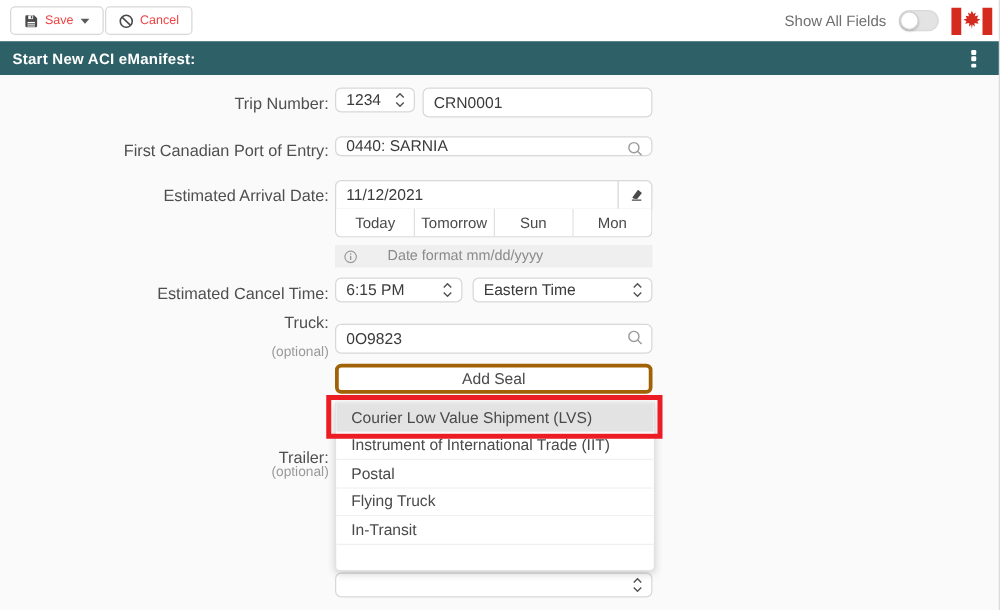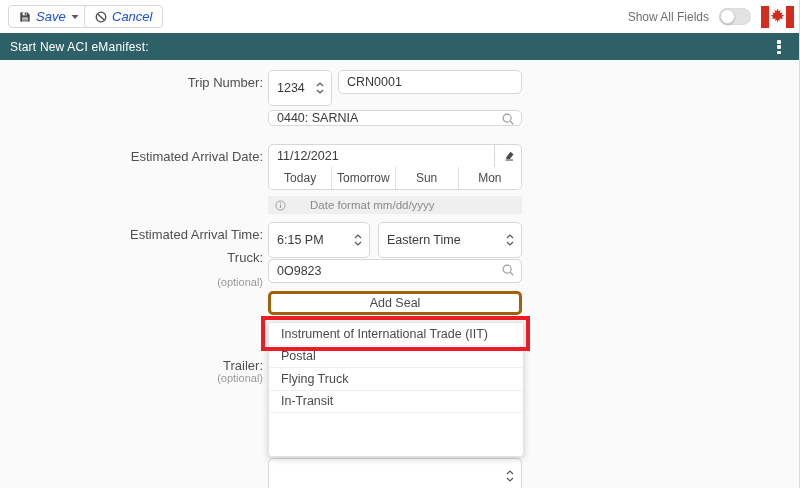--- a/index.html
+++ b/index.html
@@ -5,51 +5,51 @@
   * { margin:0; padding:0; box-sizing:border-box; }
   body { font-family:"Liberation Sans", sans-serif; background:#e8e8e8; }
   .screen{ position:relative; width:800px; height:488px; background:#fff; overflow:hidden;
            font-family:"Liberation Sans", sans-serif; }
   .right-edge{ position:absolute; top:0; right:0; width:1px; height:488px; background:#dcdcdc; }
 
   
   .toolbar{ position:absolute; top:0; left:0; width:100%; height:33px; background:#fff; }
   .btn{ position:absolute; top:5px; height:23px; display:flex; align-items:center; gap:5px;
         background:#fff; border:1px solid #d8d8d8; border-radius:4px; padding:0 10px;
-        font-size:13px; color:#1d4ed8; cursor:pointer;font-style:italic; }
+        font-size:10px; color:#ef4444; cursor:pointer; }
   .btn svg{ display:block; }
   .toolbar-right{ position:absolute; top:0; right:6px; height:33px; display:flex; align-items:center; gap:10px; }
   .sfa-label{ font-size:12px; color:#6f6f6f; }
   .toggle{ position:relative; width:32px; height:17px; background:#e3e3e3; border-radius:9px;
            box-shadow:inset 0 0 2px rgba(0,0,0,.12); }
   .toggle .knob{ position:absolute; left:1px; top:1px; width:15px; height:15px; border-radius:50%;
                  background:#fff; border:1px solid #d2d2d2; box-shadow:0 1px 2px rgba(0,0,0,.2); }
   .flag{ display:block; }
 
   
   .panel-header{ position:absolute; top:33px; left:0; width:100%; height:27px; background:#2d6167;
                  display:flex; align-items:center; }
-  .panel-title{ color:#fff; font-size:12px; font-weight:normal; padding-left:10px; letter-spacing:.2px; }
+  .panel-title{ color:#fff; font-size:12px; font-weight:bold; padding-left:10px; letter-spacing:.2px; }
   .kebab{ position:absolute; right:19px; top:7px; width:4px; height:14px; display:flex;
           flex-direction:column; justify-content:space-between; cursor:pointer; }
   .kebab i{ width:3.5px; height:3.5px; background:#fff; border-radius:1px; }
 
   
   .form-area{ position:absolute; top:60px; left:0; width:100%; height:428px; background:#fafafa; }
   .flabel{ position:absolute; left:0; width:263px; text-align:right; font-size:13px; color:#4f4f4f; }
   .foptional{ position:absolute; left:0; width:263px; text-align:right; font-size:11px; color:#9a9a9a; }
 
   .tinput{ position:absolute; height:24px; background:#fff; border:1px solid #d8d8d8; border-radius:5px;
            font-size:12.5px; color:#3a3a3a; padding:0 8px; font-family:"Liberation Sans",sans-serif; outline:none; }
   .input-wrap{ position:absolute; }
   .input-wrap input{ width:100%; height:100%; background:#fff; border:1px solid #d8d8d8; border-radius:5px;
            font-size:12.5px; color:#3a3a3a; padding:0 26px 0 8px; font-family:"Liberation Sans",sans-serif; outline:none; }
   .input-icon{ position:absolute; right:7px; top:4px; pointer-events:none; }
 
-  .pseudo-select{ position:absolute; height:36px; background:#fff; border:1px solid #d8d8d8; border-radius:5px;
+  .pseudo-select{ position:absolute; height:20px; background:#fff; border:1px solid #d8d8d8; border-radius:5px;
            display:flex; align-items:center; justify-content:space-between; padding:0 7px 0 8px;
            font-size:12.5px; color:#3a3a3a; cursor:pointer; }
 
   
   .date-input-wrap{ position:absolute; left:268px; top:84px; width:254px; height:24px; }
   .date-input-wrap input{ width:100%; height:100%; background:#fff; border:1px solid #d8d8d8;
            border-radius:5px 5px 0 0; font-size:12.5px; color:#3a3a3a; padding:0 36px 0 8px;
            font-family:"Liberation Sans",sans-serif; outline:none; }
   .date-clear{ position:absolute; right:0; top:0; width:28px; height:24px; border-left:1px solid #d8d8d8;
            display:flex; align-items:center; justify-content:center; cursor:pointer; }
@@ -145,20 +145,21 @@
     <div class="flabel" style="top:15px;">Trip Number:</div>
     <div class="pseudo-select" style="left:268px; top:10px; width:64px;">
       <span>1234</span>
       <svg class="chev" width="8" height="12" viewBox="0 0 8 12">
           <polyline points="1,4 4,1 7,4" fill="none" stroke="#555" stroke-width="1.2"></polyline>
           <polyline points="1,8 4,11 7,8" fill="none" stroke="#555" stroke-width="1.2"></polyline>
         </svg>
     </div>
     <input class="tinput" style="left: 338px; top: 10px; width: 184px;" value="CRN0001">
 
+    <div class="flabel" style="top:53px;">First Canadian Port of Entry:</div>
     <div class="input-wrap" style="left:268px; top:48px; width:254px; height:16px;">
       <input value="0440: SARNIA" style="">
       <span class="input-icon">
         <svg width="14" height="14" viewBox="0 0 16 16">
             <circle cx="7" cy="7" r="4.6" fill="none" stroke="#9a9a9a" stroke-width="1.3"></circle>
             <line x1="10.6" y1="10.6" x2="14" y2="14" stroke="#9a9a9a" stroke-width="1.3"></line>
           </svg>
       </span>
     </div>
 
@@ -182,21 +183,21 @@
       <span style="display:flex;">
         <svg width="11" height="11" viewBox="0 0 14 14">
             <circle cx="7" cy="7" r="5.8" fill="none" stroke="#9a9a9a" stroke-width="1.2"></circle>
             <rect x="6.3" y="6" width="1.4" height="4.2" fill="#9a9a9a"></rect>
             <rect x="6.3" y="3.4" width="1.4" height="1.4" fill="#9a9a9a"></rect>
           </svg>
       </span>
       <span>Date format mm/dd/yyyy</span>
     </div>
 
-    <div class="flabel" style="top:167px;">Estimated Arrival Time:</div>
+    <div class="flabel" style="top:167px;">Estimated Cancel Time:</div>
     <div class="pseudo-select" style="left:268px; top:162px; width:102px;">
       <span>6:15 PM</span>
       <svg class="chev" width="8" height="12" viewBox="0 0 8 12">
           <polyline points="1,4 4,1 7,4" fill="none" stroke="#555" stroke-width="1.2"></polyline>
           <polyline points="1,8 4,11 7,8" fill="none" stroke="#555" stroke-width="1.2"></polyline>
         </svg>
     </div>
     <div class="pseudo-select" style="left:378px; top:162px; width:144px;">
       <span>Eastern Time</span>
       <svg class="chev" width="8" height="12" viewBox="0 0 8 12">
@@ -216,20 +217,21 @@
           </svg>
       </span>
     </div>
 
     <button class="add-seal">Add Seal</button>
 
     <div class="flabel" style="top:298px;">Trailer:</div>
     <div class="foptional" style="top:312px;">(optional)</div>
 
     <div class="dropdown-panel">
+      <div class="dd-option highlighted">Courier Low Value Shipment (LVS)</div>
       <div class="dd-option">Instrument of International Trade (IIT)</div>
       <div class="dd-option">Postal</div>
       <div class="dd-option">Flying Truck</div>
       <div class="dd-option">In-Transit</div>
     </div>
     <div class="annotation-box"></div>
 
     <div class="pseudo-select bottom-select">
       <span></span>
       <svg class="chev" width="8" height="12" viewBox="0 0 8 12">

